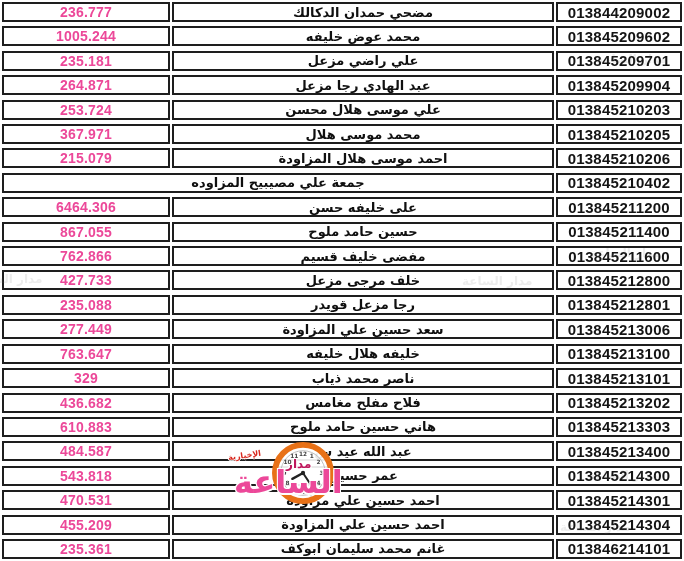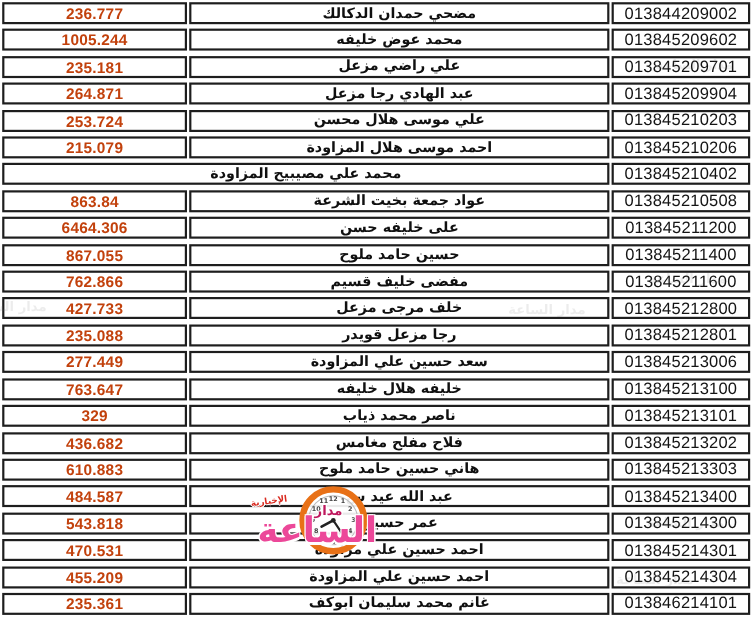--- a/index.html
+++ b/index.html
@@ -20,33 +20,33 @@
   .cell{
     border:2px solid #1e1e1e;
     background:#fff;
     display:flex;align-items:center;justify-content:center;
     box-sizing:border-box;
     overflow:hidden;
     white-space:nowrap;
   }
   .cell.value{
     width:168px;
-    font-weight:700;font-size:14px;color:#c2410c;
+    font-weight:700;font-size:14px;color:#ec4899;
     font-family:"Liberation Sans","DejaVu Sans",sans-serif;
     letter-spacing:0.2px;
   }
   .cell.name{
     flex:1 1 auto;
     direction:rtl;
     font-weight:700;font-size:13px;color:#101010;
     font-family:"DejaVu Sans",sans-serif;
   }
   .cell.id{
     width:126px;
-    font-weight:400;font-size:15px;color:#141414;
+    font-weight:700;font-size:15px;color:#141414;
     font-family:"Liberation Sans","DejaVu Sans",sans-serif;
     letter-spacing:0.2px;
   }
   
   .faint{
     position:absolute;z-index:5;pointer-events:none;
     color:#737373;opacity:0.13;font-weight:700;font-size:12px;
     direction:rtl;white-space:nowrap;
   }
   
@@ -113,37 +113,37 @@
       <div class="cell name">عبد الهادي رجا مزعل</div>
       <div class="cell id">013845209904</div>
     </div>
 
     <div class="row">
       <div class="cell value">253.724</div>
       <div class="cell name">علي موسى هلال محسن</div>
       <div class="cell id">013845210203</div>
     </div>
 
+    <div class="row">
+      <div class="cell value">367.971</div>
+      <div class="cell name">محمد موسى هلال</div>
+      <div class="cell id">013845210205</div>
+    </div>
 
     <div class="row">
       <div class="cell value">215.079</div>
       <div class="cell name">احمد موسى هلال المزاودة</div>
       <div class="cell id">013845210206</div>
     </div>
 
     <div class="row">
-      <div class="cell name">محمد علي مصيبيح المزاودة</div>
+      <div class="cell name">جمعة علي مصيبيح المزاوده</div>
       <div class="cell id">013845210402</div>
     </div>
 
-    <div class="row">
-      <div class="cell value">863.84</div>
-      <div class="cell name">عواد جمعة بخيت الشرعة</div>
-      <div class="cell id">013845210508</div>
-    </div>
 
     <div class="row">
       <div class="cell value">6464.306</div>
       <div class="cell name">على خليفه حسن</div>
       <div class="cell id">013845211200</div>
     </div>
 
     <div class="row">
       <div class="cell value">867.055</div>
       <div class="cell name">حسين حامد ملوح</div>

